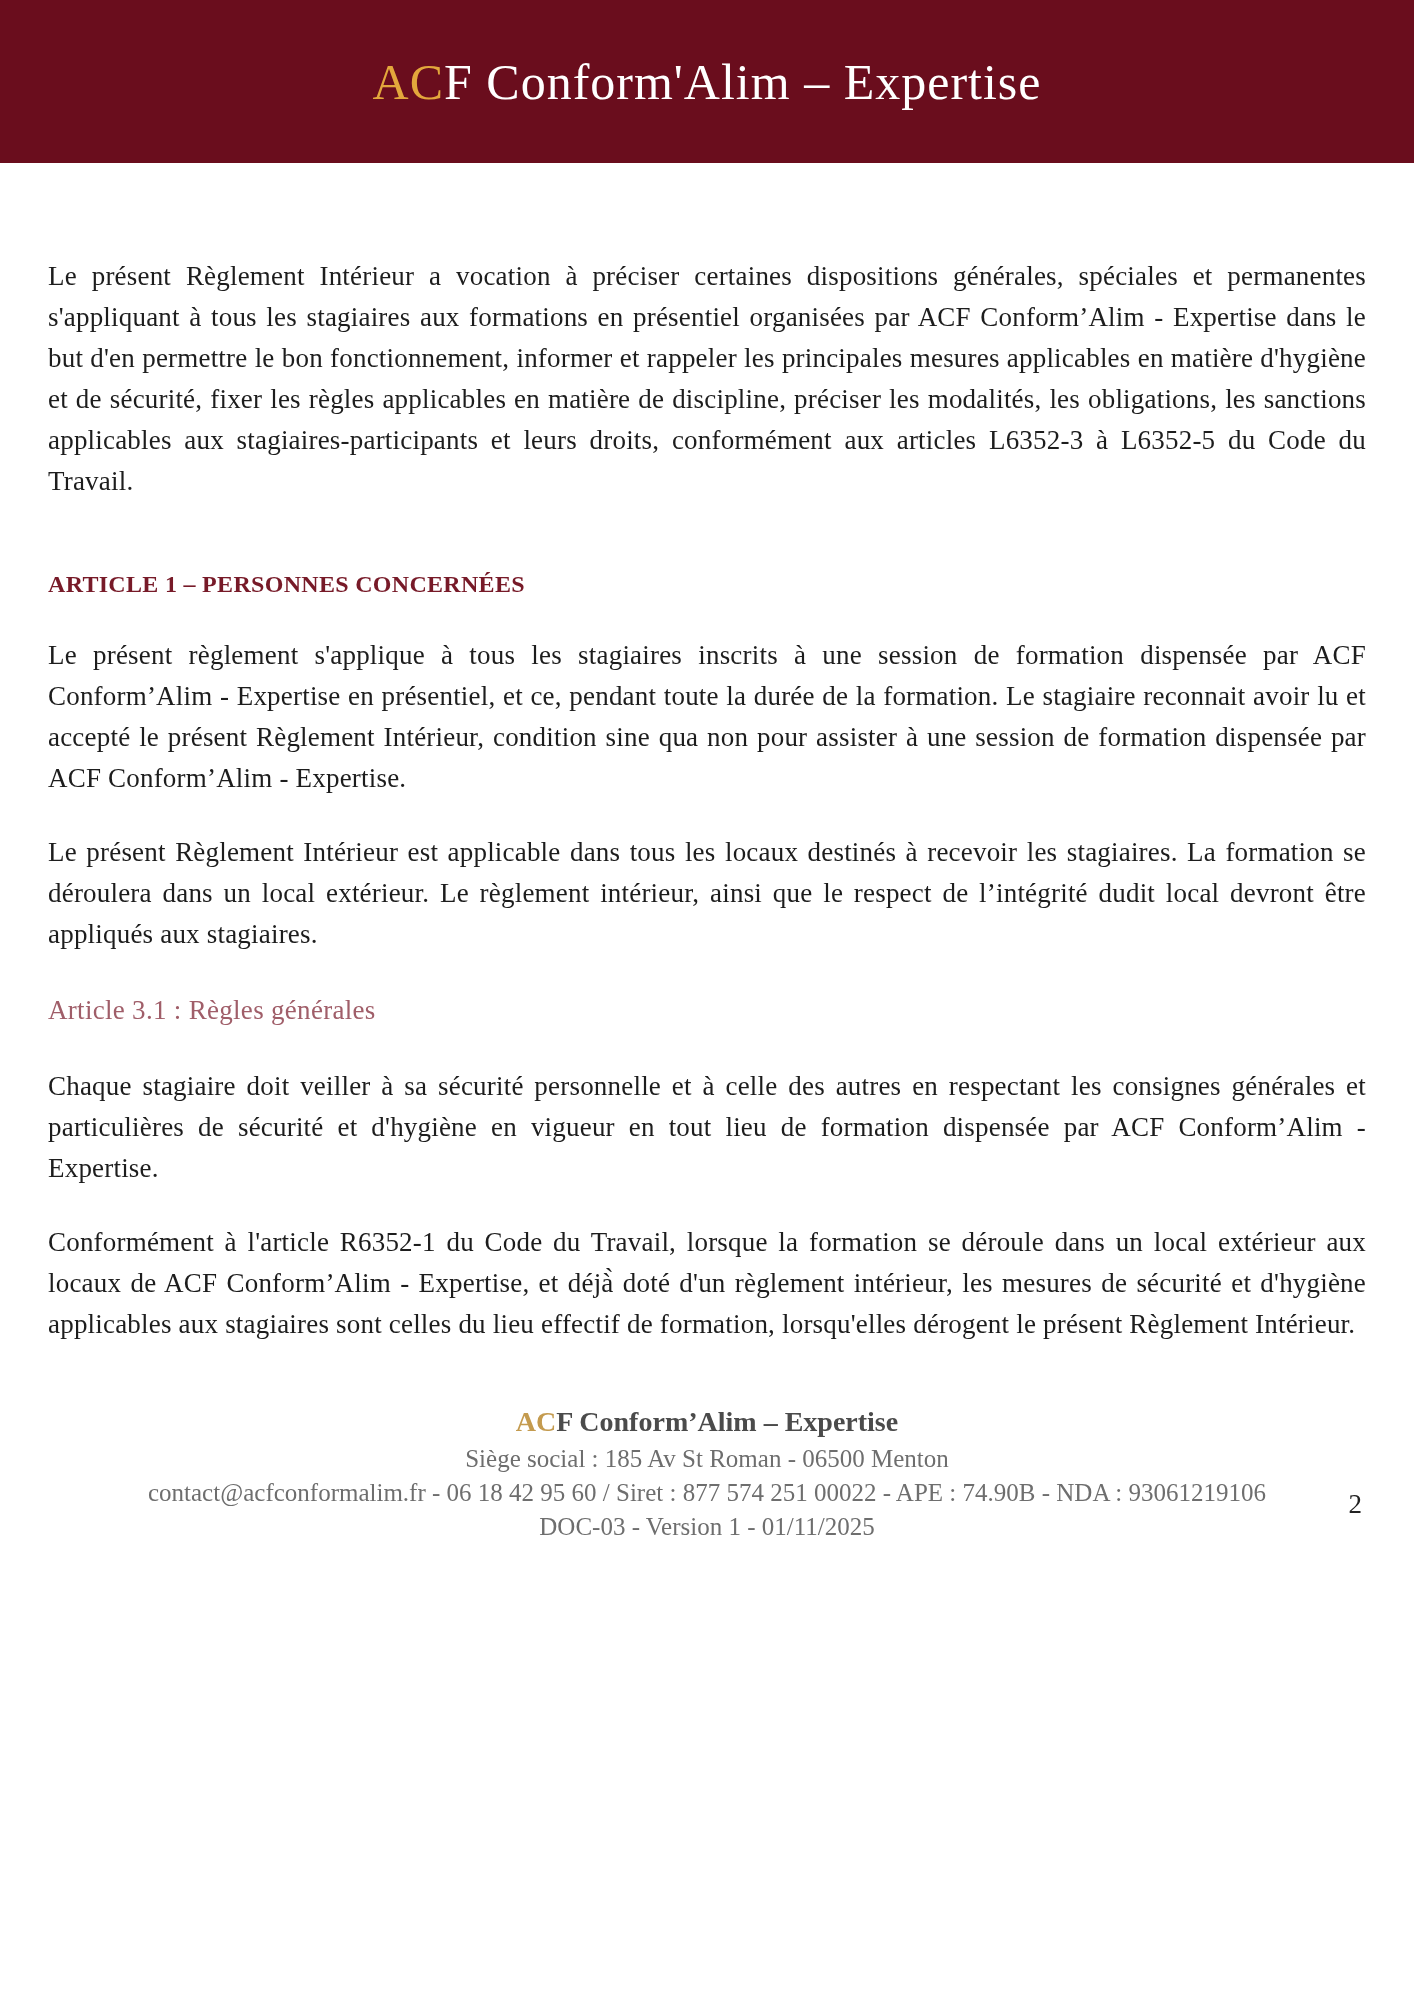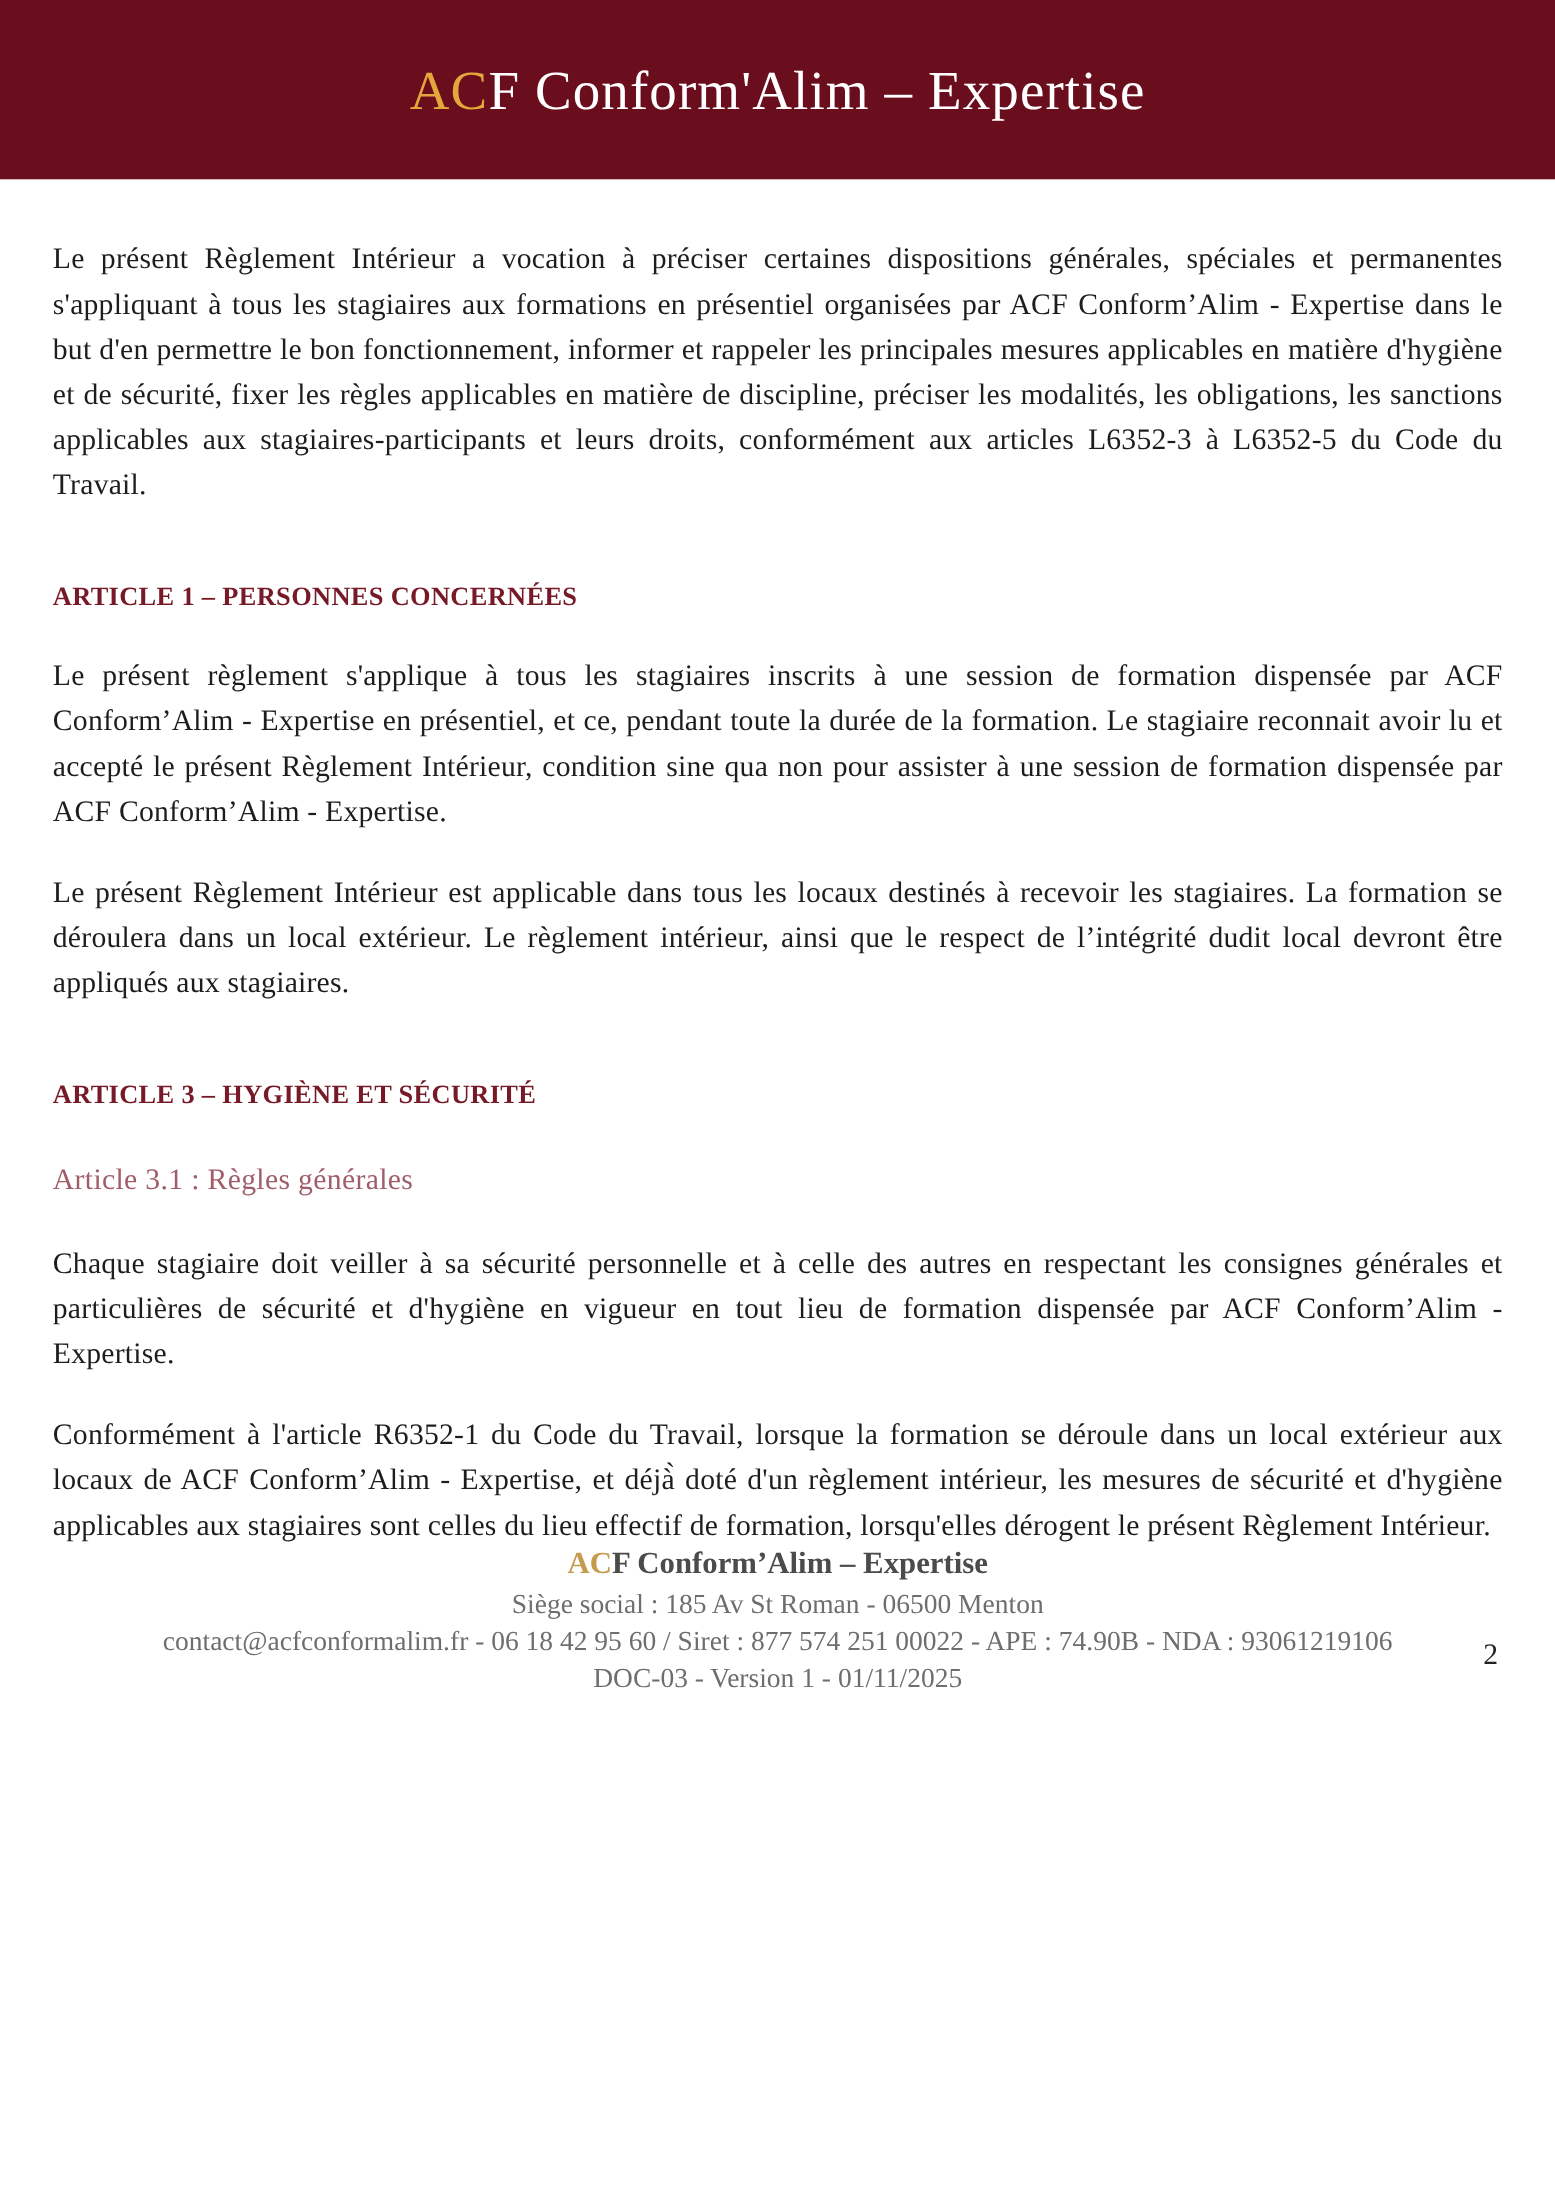--- a/index.html
+++ b/index.html
@@ -30,21 +30,21 @@
     font-size: 50px;
     font-weight: 400;
     color: #ffffff;
     letter-spacing: 1px;
     font-family: "Liberation Serif", "DejaVu Serif", serif;
   }
   .accent-gold { color: #E3A73C; }
 
   
   .content {
-    padding: 52px 48px 0 48px;
+    padding: 93px 48px 0 48px;
   }
   .content p {
     margin: 0 0 33px 0;
     font-size: 27px;
     line-height: 41px;
     text-align: justify;
     color: #1D1D1D;
     letter-spacing: 0.2px;
   }
   .content h2 {
@@ -101,21 +101,20 @@
 
   <main class="content">
 
     <p>Le présent Règlement Intérieur a vocation à préciser certaines dispositions générales, spéciales et permanentes s'appliquant à tous les stagiaires aux formations en présentiel organisées par ACF Conform’Alim - Expertise dans le but d'en permettre le bon fonctionnement, informer et rappeler les principales mesures applicables en matière d'hygiène et de sécurité, fixer les règles applicables en matière de discipline, préciser les modalités, les obligations, les sanctions applicables aux stagiaires-participants et leurs droits, conformément aux articles L6352-3 à L6352-5 du Code du Travail.</p>
 
     <h2>ARTICLE 1 – PERSONNES CONCERNÉES</h2>
     <p>Le présent règlement s'applique à tous les stagiaires inscrits à une session de formation dispensée par ACF Conform’Alim - Expertise en présentiel, et ce, pendant toute la durée de la formation. Le stagiaire reconnait avoir lu et accepté le présent Règlement Intérieur, condition sine qua non pour assister à une session de formation dispensée par ACF Conform’Alim - Expertise.</p>
 
     <p>Le présent Règlement Intérieur est applicable dans tous les locaux destinés à recevoir les stagiaires. La formation se déroulera dans un local extérieur. Le règlement intérieur, ainsi que le respect de l’intégrité dudit local devront être appliqués aux stagiaires.</p>
 
-    <h2>ARTICLE 3 – HYGIÈNE ET SÉCURITÉ</h2>
     <h3>Article 3.1 : Règles générales</h3>
     <p>Chaque stagiaire doit veiller à sa sécurité personnelle et à celle des autres en respectant les consignes générales et particulières de sécurité et d'hygiène en vigueur en tout lieu de formation dispensée par ACF Conform’Alim - Expertise.</p>
     <p>Conformément à l'article R6352-1 du Code du Travail, lorsque la formation se déroule dans un local extérieur aux locaux de ACF Conform’Alim - Expertise, et déjà̀ doté d'un règlement intérieur, les mesures de sécurité et d'hygiène applicables aux stagiaires sont celles du lieu effectif de formation, lorsqu'elles dérogent le présent Règlement Intérieur.</p>
 
   </main>
 
   <footer class="page-footer">
     <div class="footer-brand"><span class="accent-gold-muted">AC</span><span>F Conform’Alim – Expertise</span></div>
     <div>Siège social : 185 Av St Roman - 06500 Menton</div>
     <div>contact@acfconformalim.fr - 06 18 42 95 60 / Siret : 877 574 251 00022 - APE : 74.90B - NDA : 93061219106</div>

